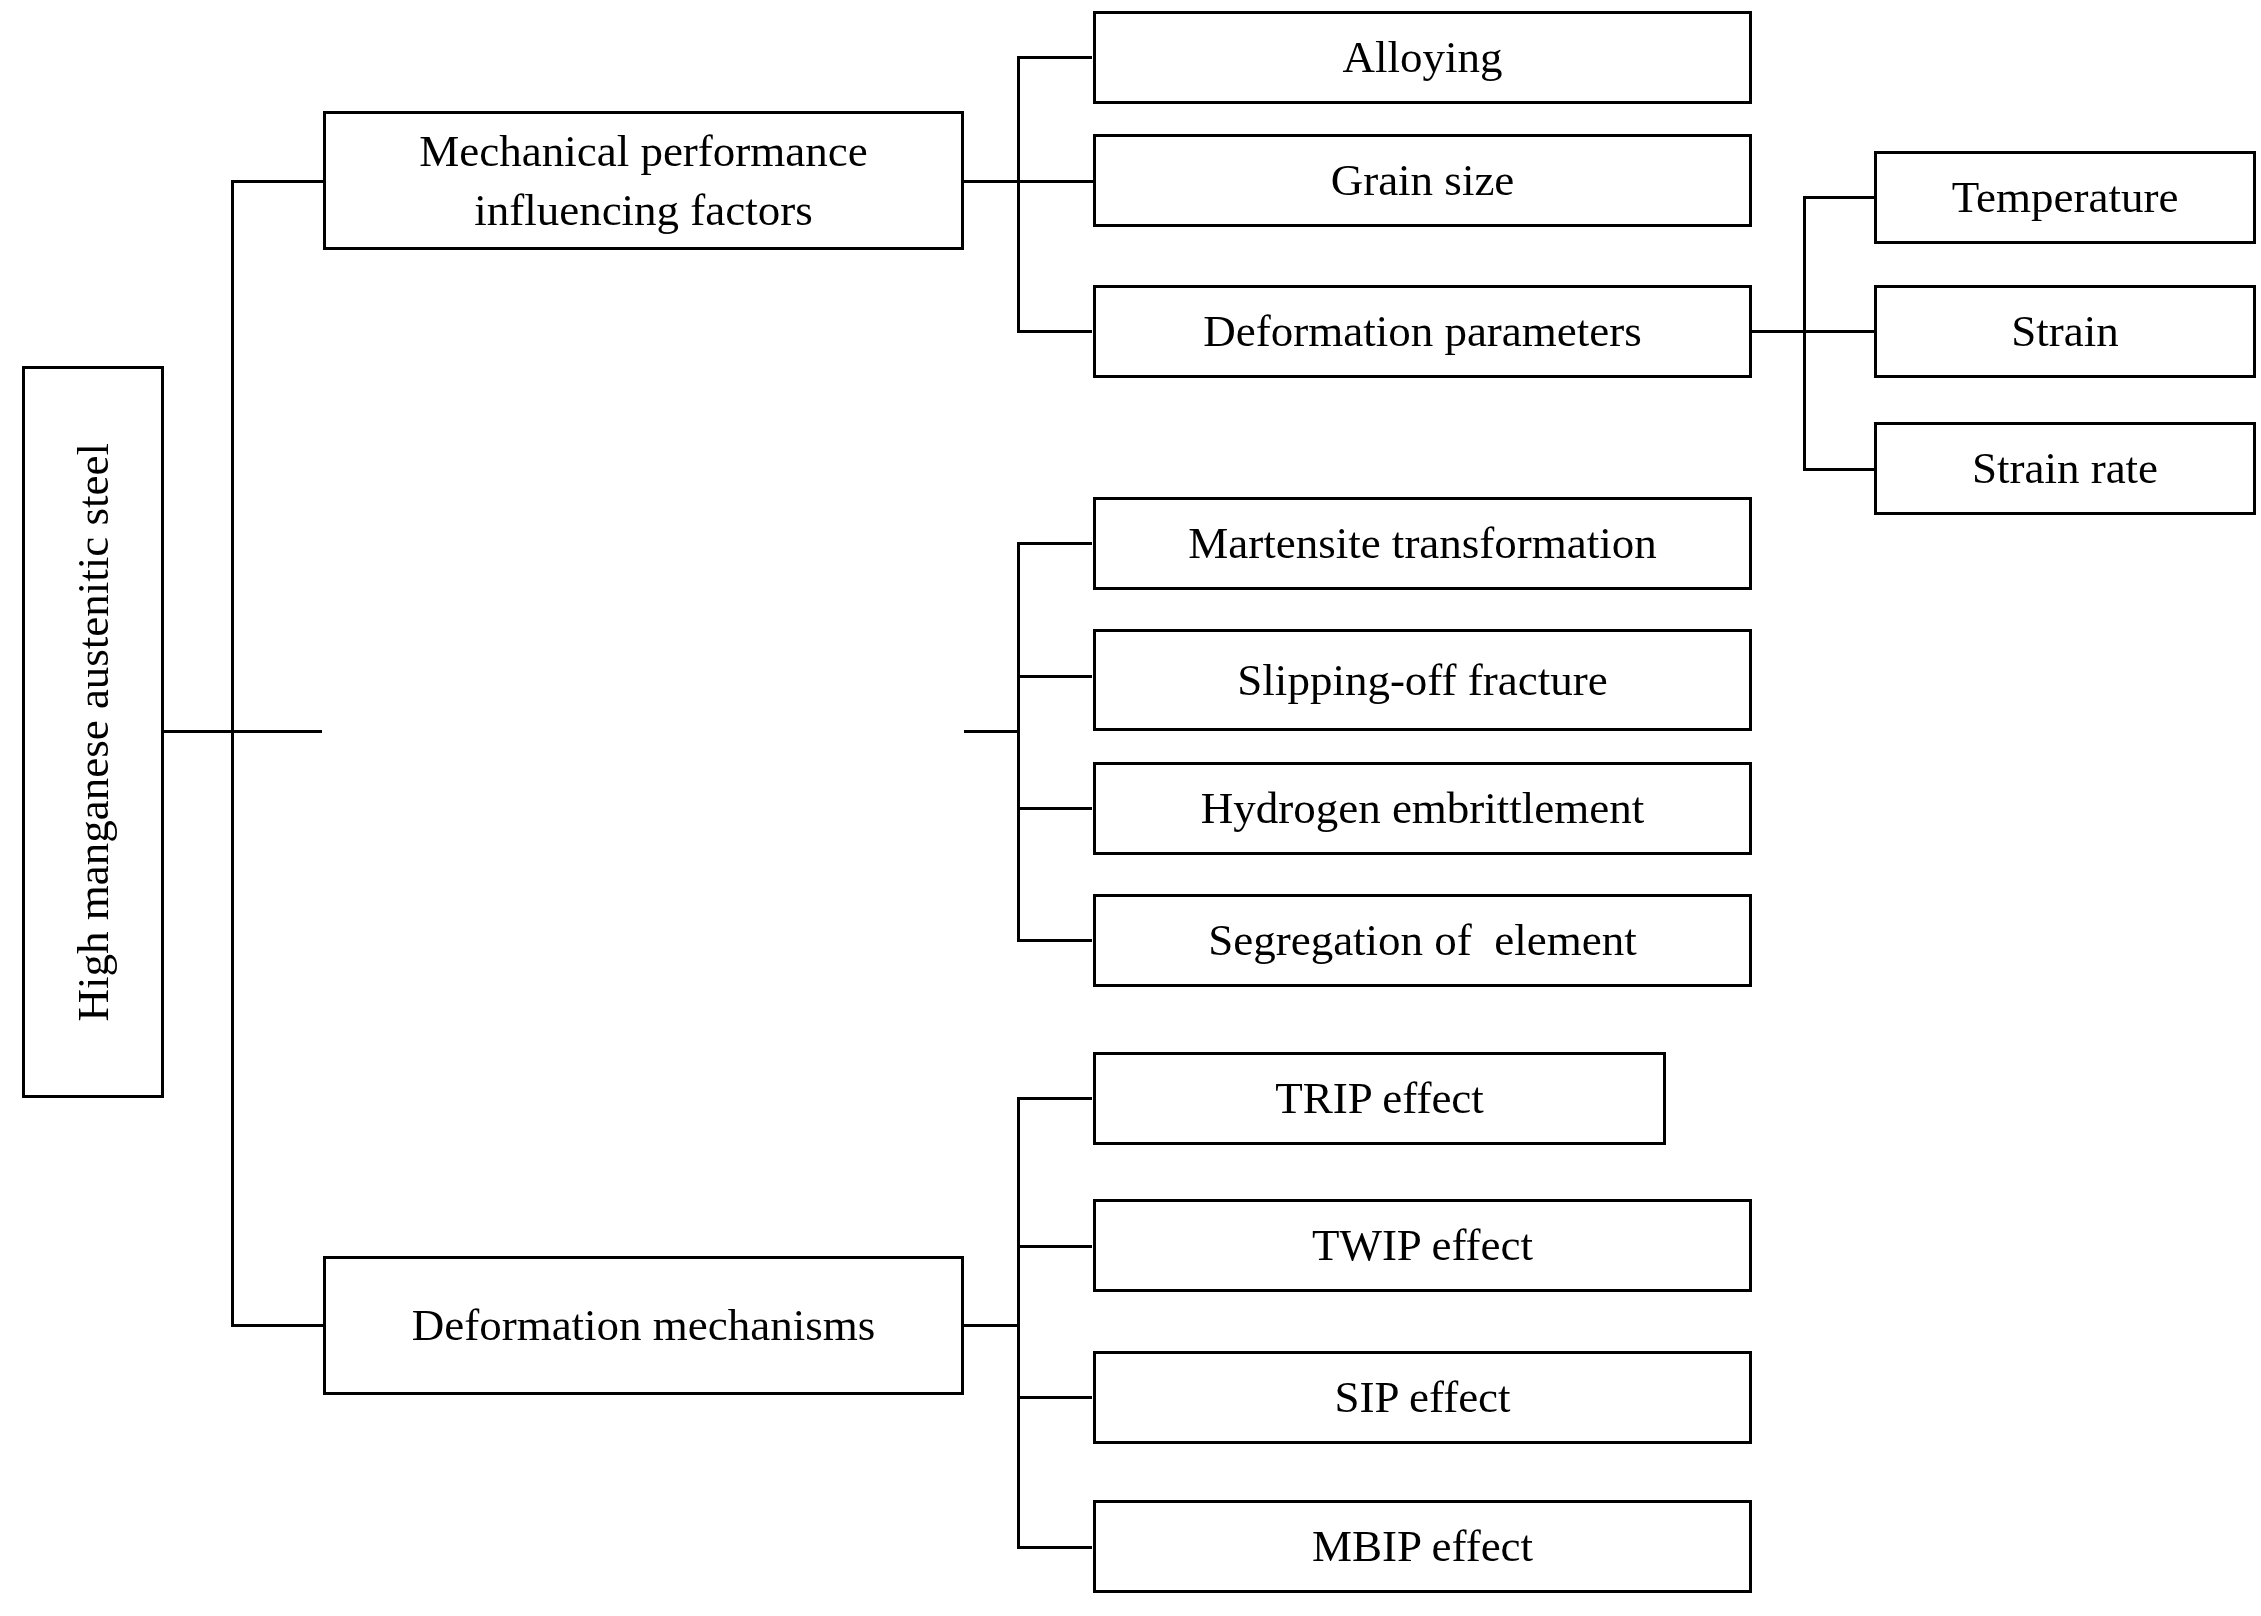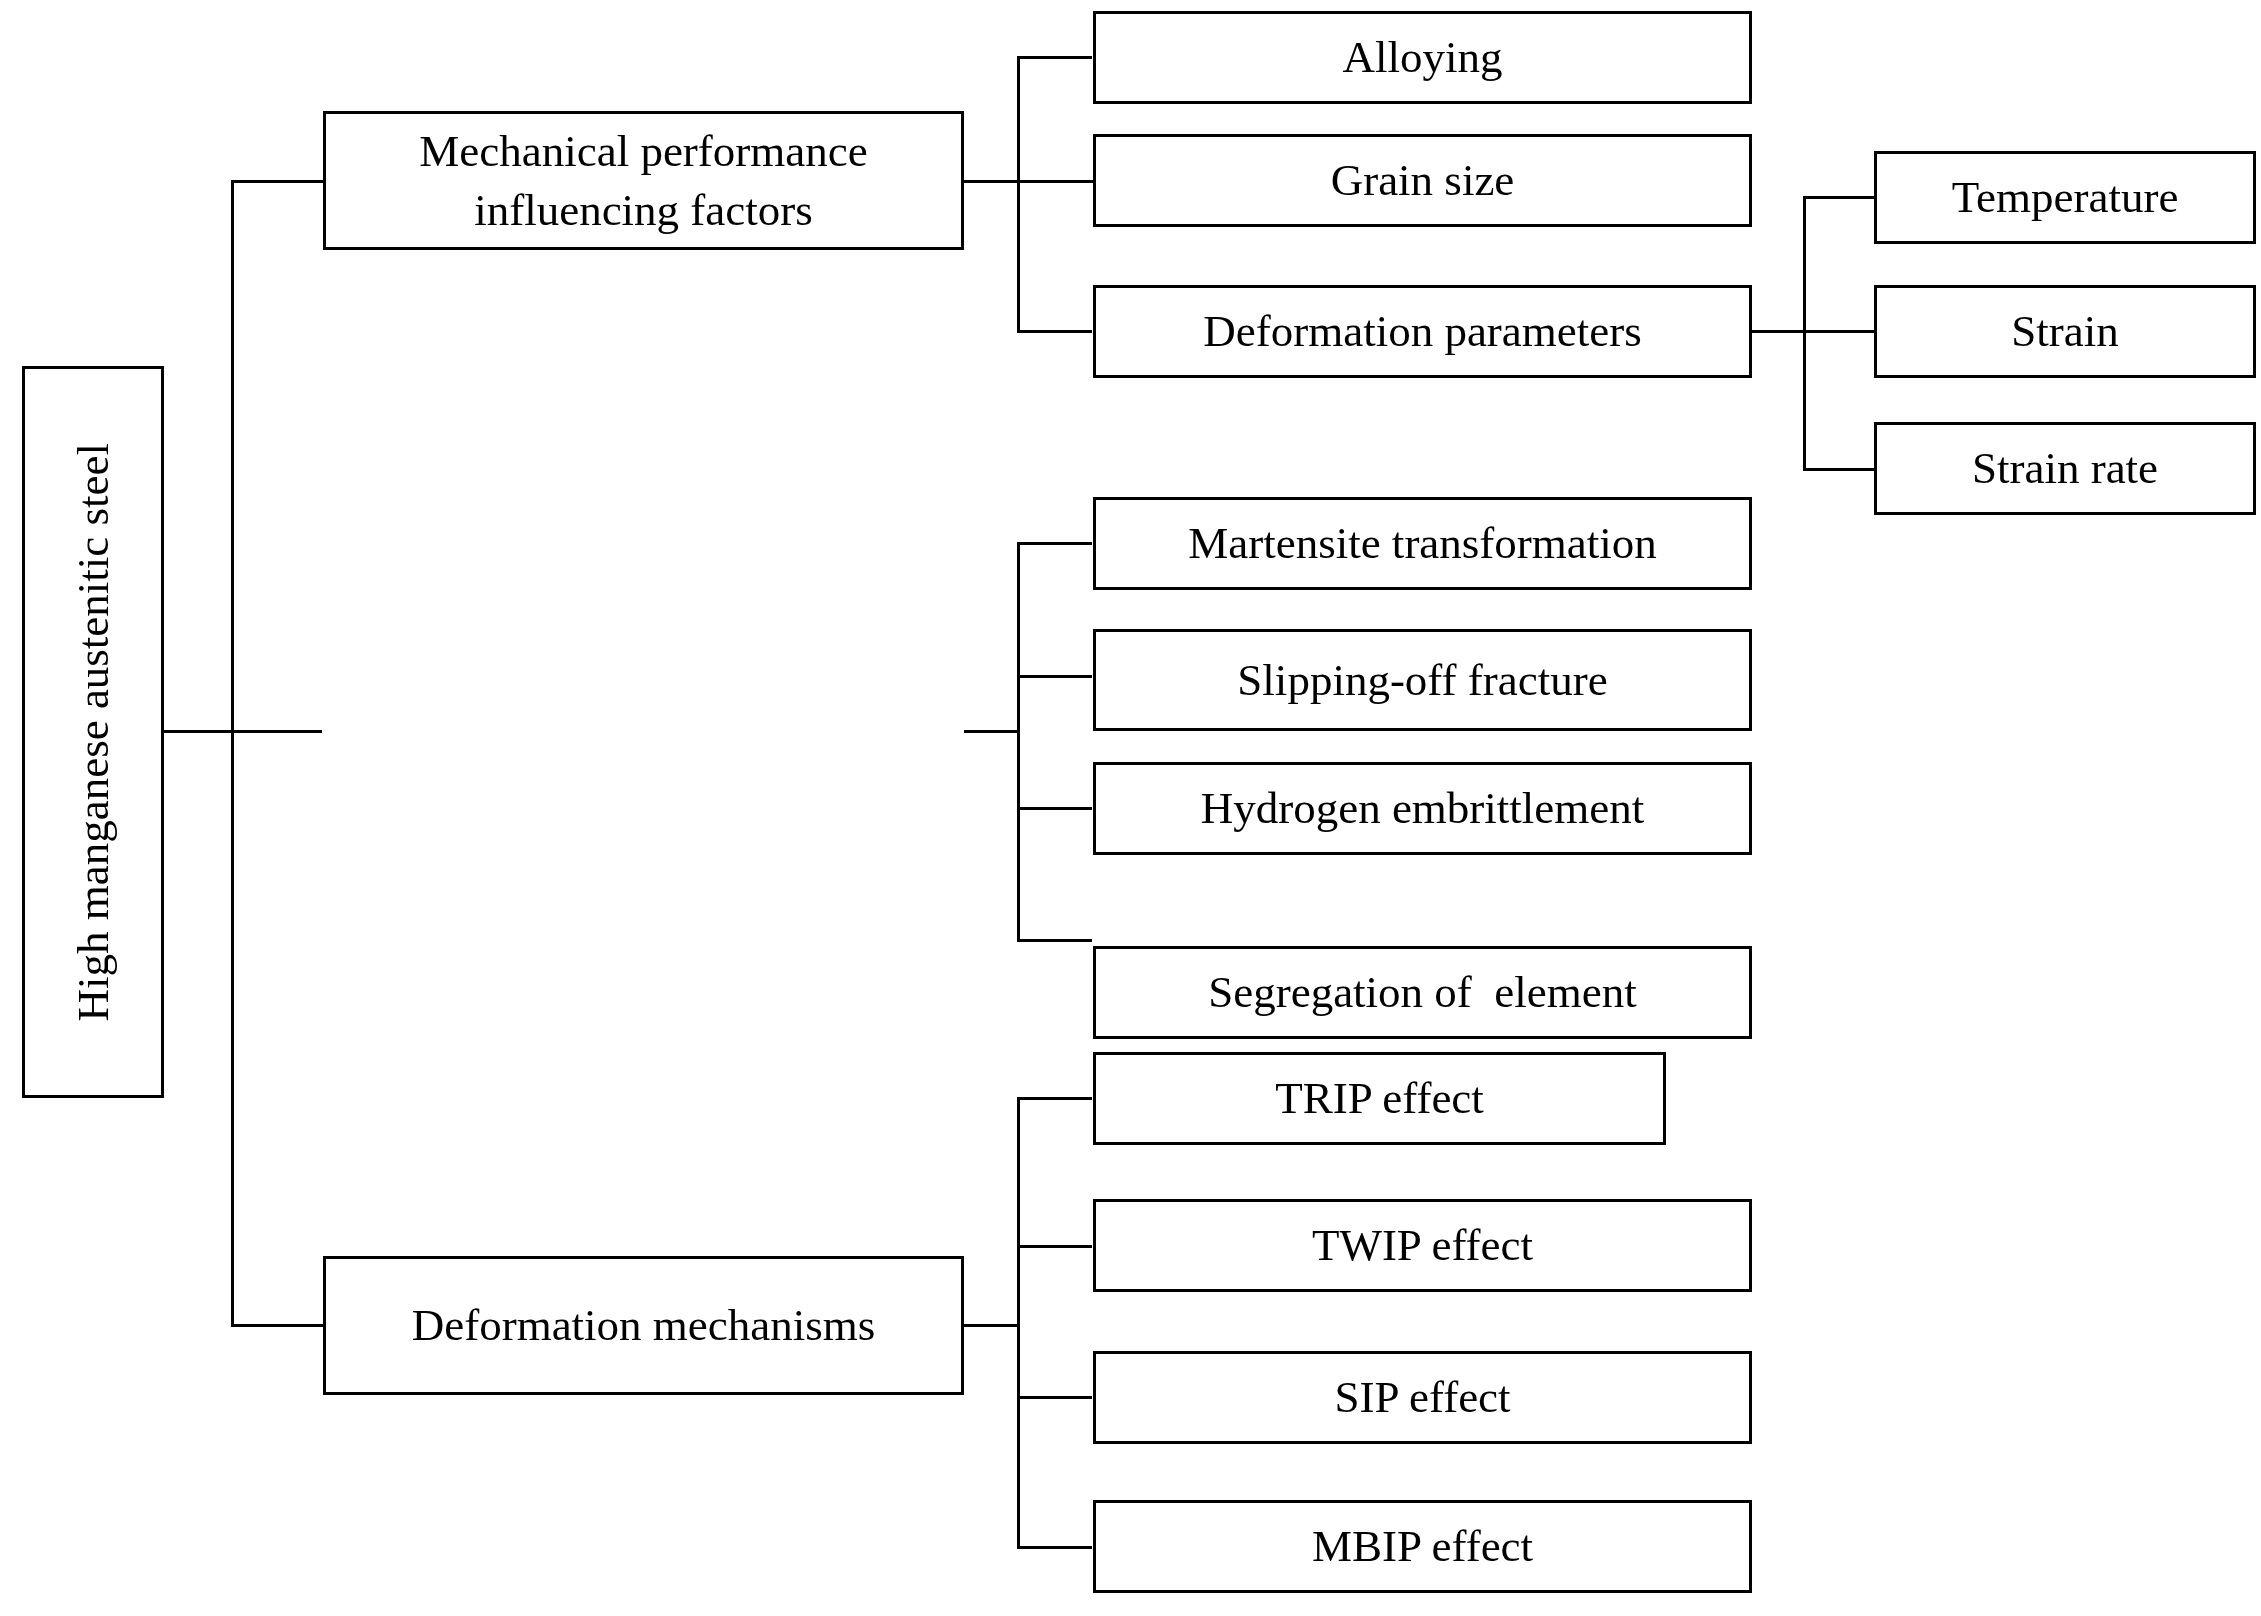--- a/index.html
+++ b/index.html
@@ -121,21 +121,21 @@
 
   <div class="node" style="left:1093px; top:497px; width:659px; height:93px;">
     <span class="lbl">Martensite transformation</span>
   </div>
   <div class="node" style="left:1093px; top:629px; width:659px; height:102px;">
     <span class="lbl">Slipping-off fracture</span>
   </div>
   <div class="node" style="left:1093px; top:762px; width:659px; height:93px;">
     <span class="lbl">Hydrogen embrittlement</span>
   </div>
-  <div class="node" style="left:1093px; top:946px; width:659px; height:93px;">
+  <div class="node" style="left:1093px; top:894px; width:659px; height:93px;">
     <span class="lbl">Segregation of  element</span>
   </div>
 
   <div class="node" style="left:1093px; top:1052px; width:573px; height:93px;">
     <span class="lbl">TRIP effect</span>
   </div>
   <div class="node" style="left:1093px; top:1199px; width:659px; height:93px;">
     <span class="lbl">TWIP effect</span>
   </div>
   <div class="node" style="left:1093px; top:1351px; width:659px; height:93px;">

